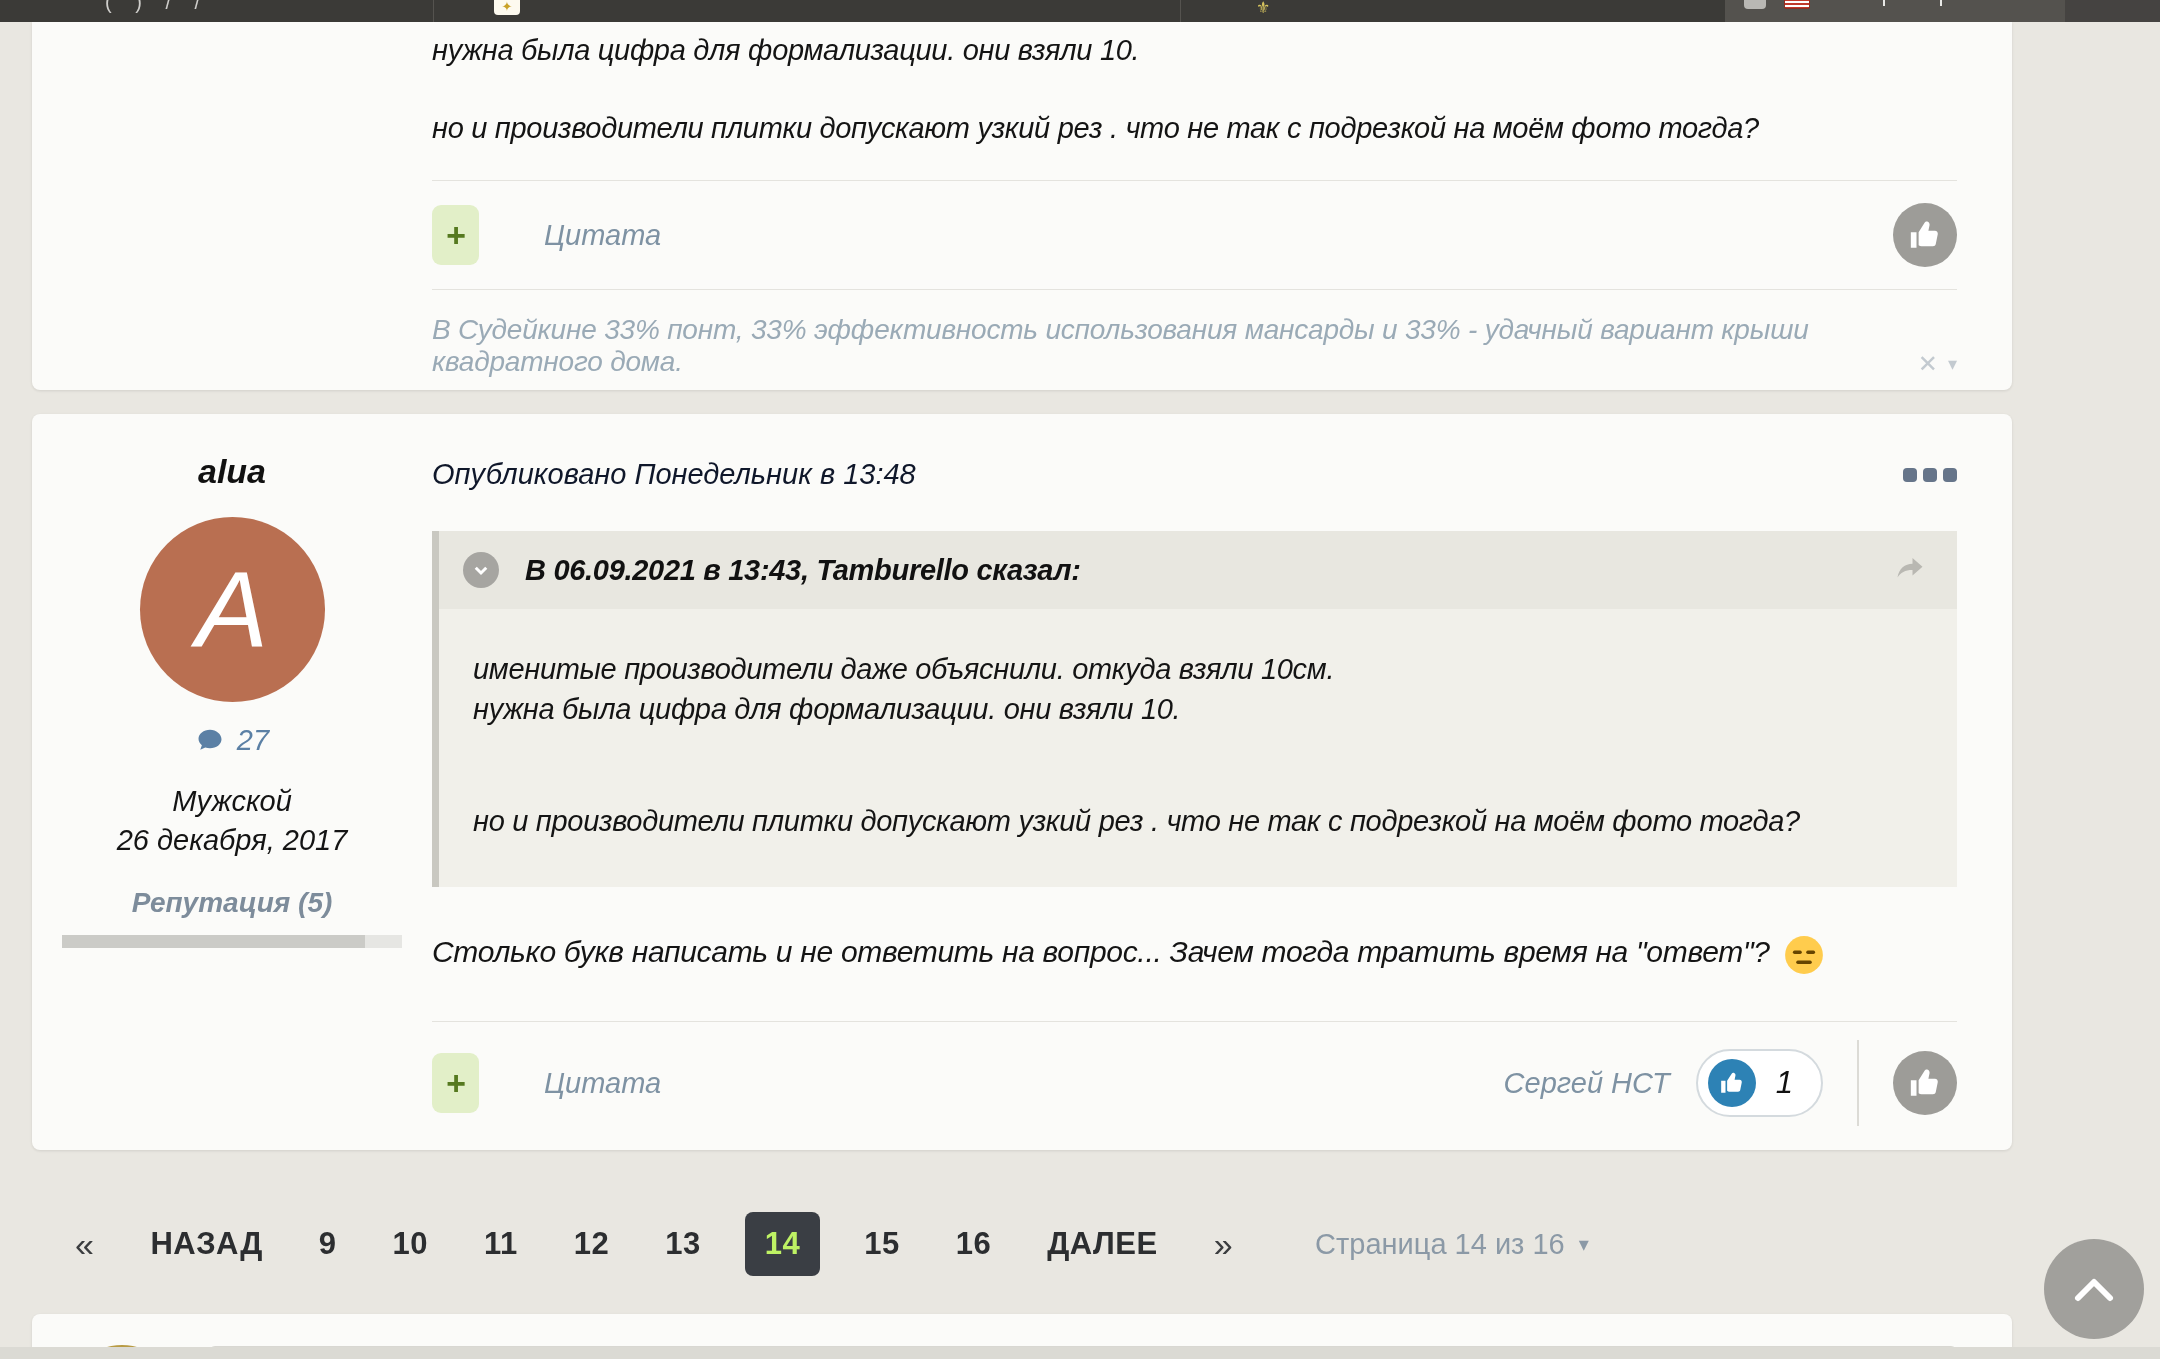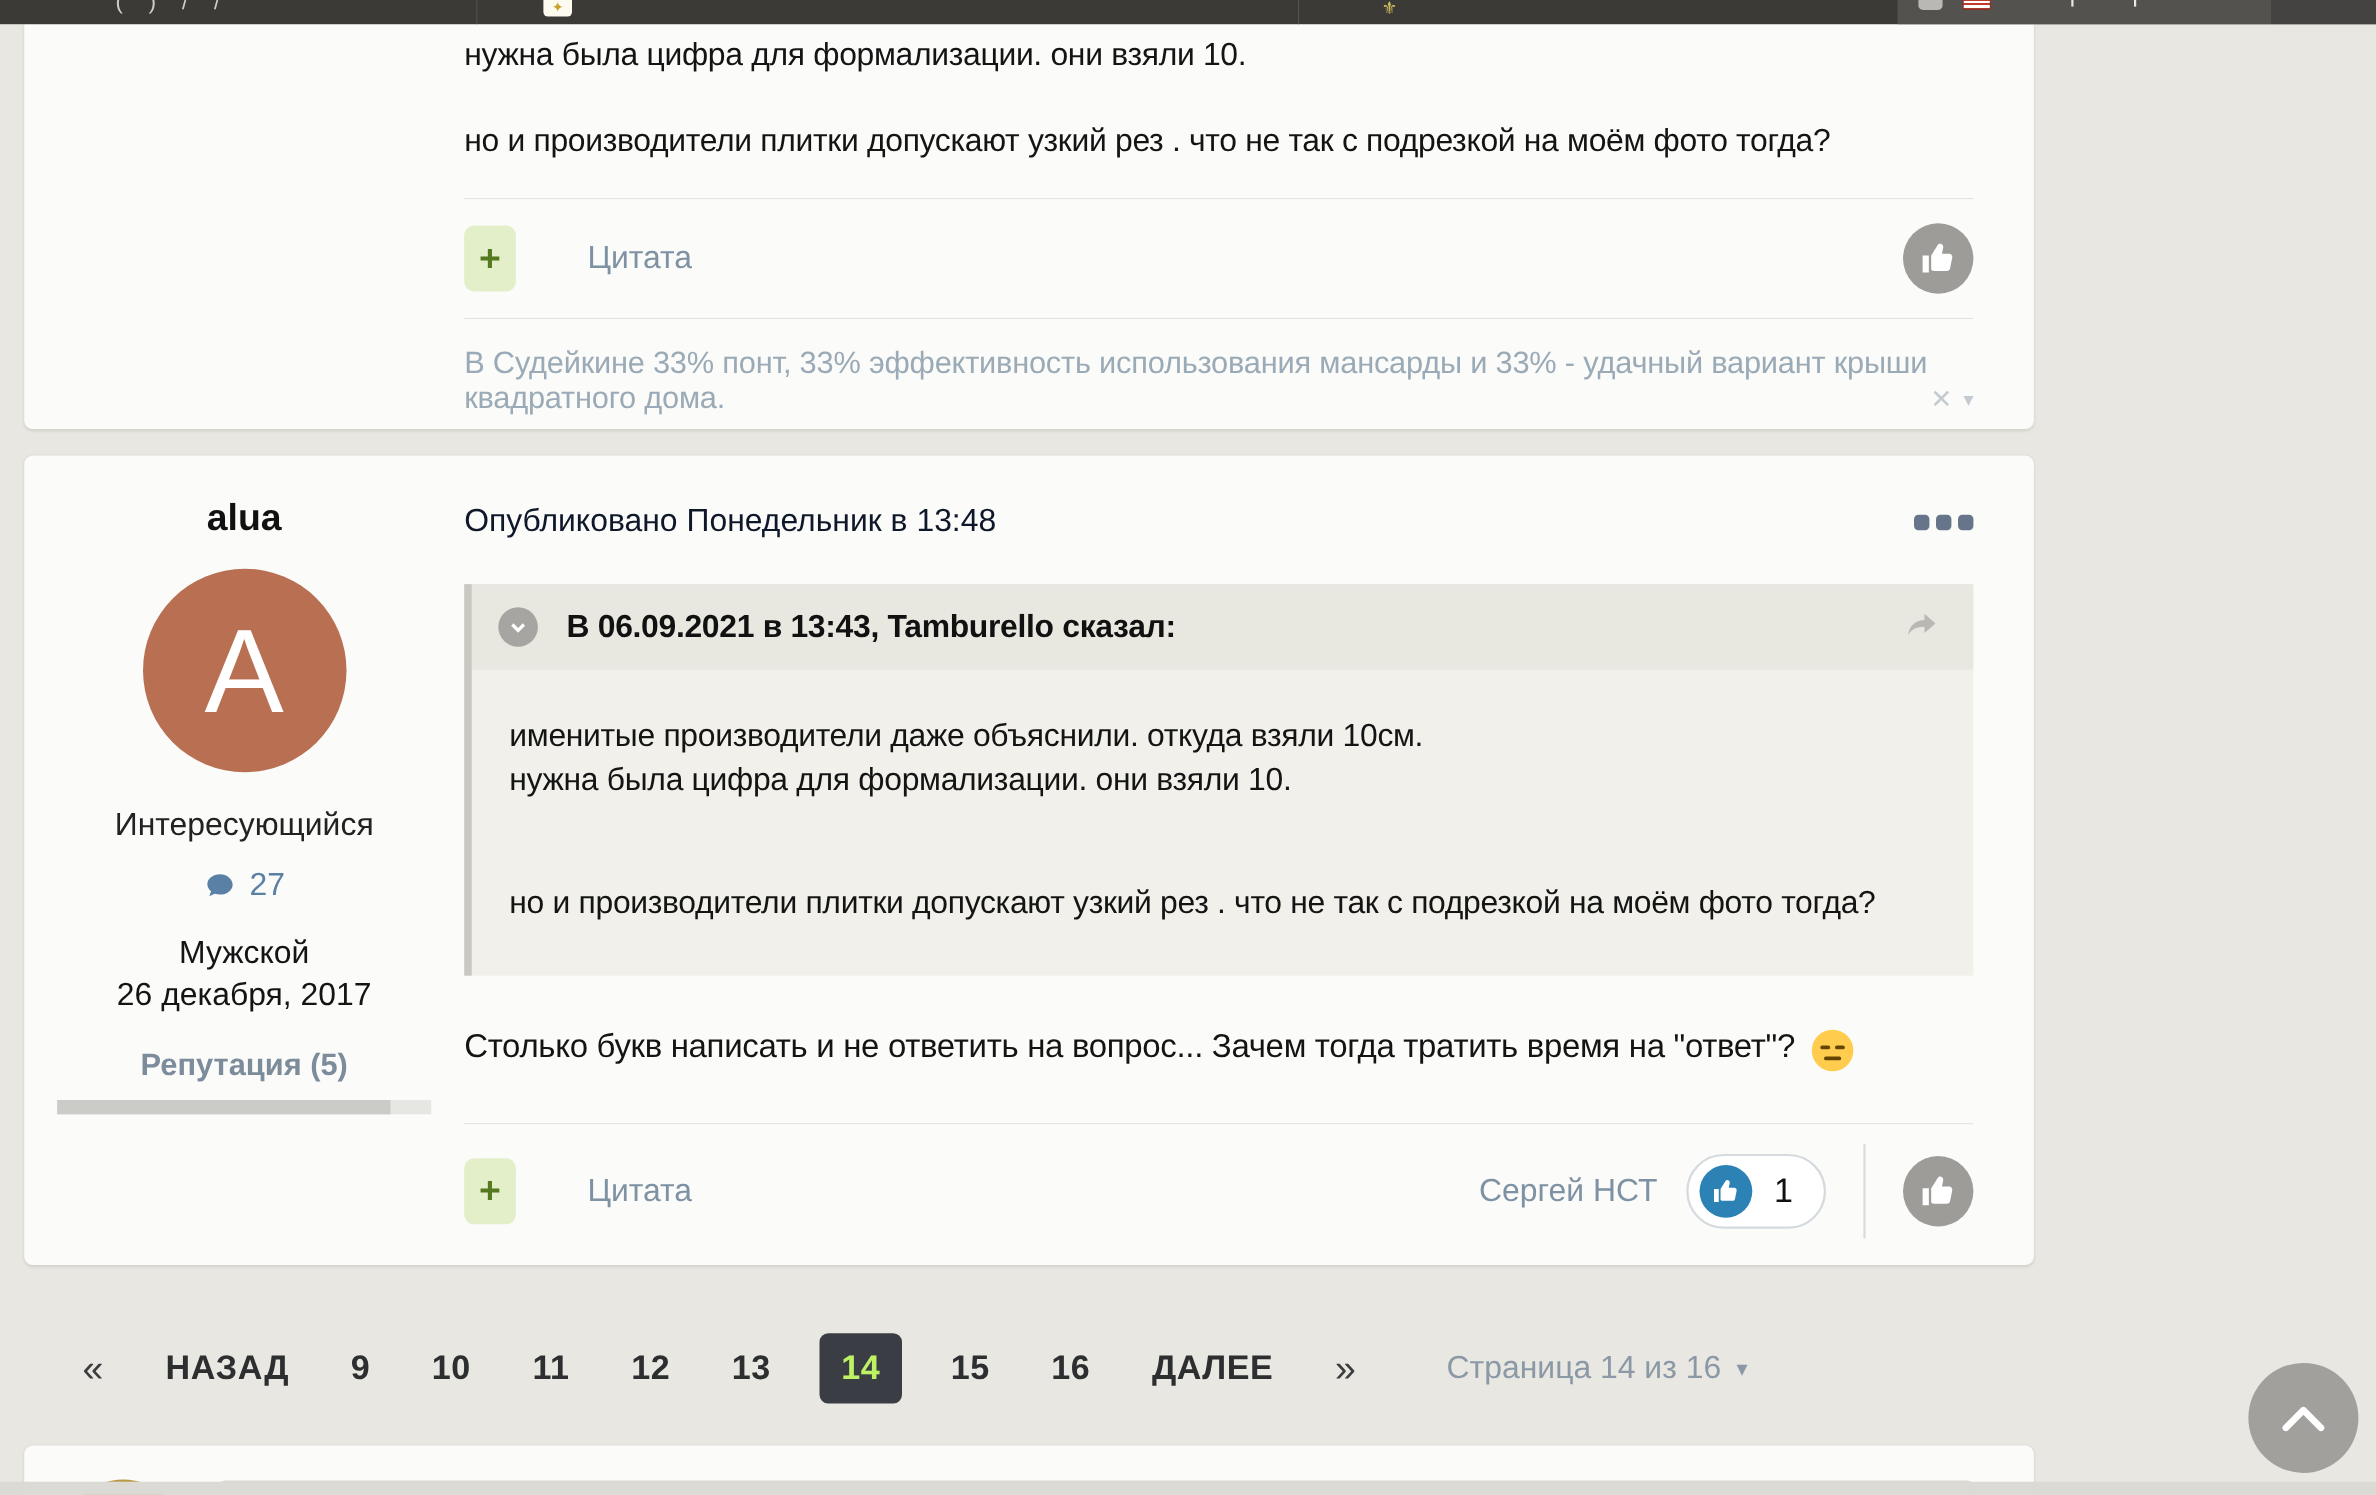--- a/index.html
+++ b/index.html
@@ -18,21 +18,21 @@
   .topbar .favicon { position: absolute; left: 494px; top: 0; width: 26px; height: 15px; background: #fdfaef; border-radius: 0 0 4px 4px; text-align: center; font-size: 13px; line-height: 13px; color: #c9a227; overflow: hidden; }
   .topbar .ornament { position: absolute; left: 1256px; top: -2px; color: #d6c35e; font-size: 16px; }
   .topbar .active-tab { position: absolute; left: 1725px; top: 0; width: 340px; height: 22px; background: #54524e; }
   .topbar .tail { position: absolute; left: 2065px; top: 0; width: 95px; height: 22px; background: #454341; }
   .topbar .gray-ic { position: absolute; left: 1744px; top: -4px; width: 22px; height: 13px; background: #b9b8b4; border-radius: 4px; }
   .topbar .flag-ic { position: absolute; left: 1784px; top: -4px; width: 26px; height: 13px; border-radius: 2px; overflow: hidden;
     background: repeating-linear-gradient(180deg,#fff 0 2px,#c0392b 2px 4px); border: 1px solid #8e2f23; }
   .topbar .wmark { position: absolute; top: -6px; width: 2px; height: 12px; background: #e8e8e6; }
 
   
-  .card { background: #fbfbf9; width: 1827px; margin-left: 22px; box-shadow: 0 1px 3px rgba(0,0,0,.10); }
+  .card { background: #fbfbf9; width: 1980px; margin-left: 32px; box-shadow: 0 1px 3px rgba(0,0,0,.10); font-style: italic; }
   .card1 { margin-top: 22px; border-radius: 0 0 8px 8px; padding: 8px 55px 0 400px; }
   .body-text { font-size: 29px; line-height: 40px; color: #141414; letter-spacing: -0.3px; }
   .card1 .p2 { margin-top: 38px; }
   .hr { height: 1px; background: #e4e3de; }
   .card1 .hr1 { margin-top: 32px; }
 
   .quote-row { display: flex; align-items: center; padding: 22px 0; }
   .plus-btn { width: 47px; height: 60px; border-radius: 9px; background: #e2efc8; color: #55791f;
     font-size: 34px; font-weight: bold; display: flex; align-items: center; justify-content: center; cursor: pointer; }
   .quote-label { margin-left: 65px; font-size: 29px; color: #7e92a3; cursor: pointer; }
@@ -151,21 +151,20 @@
         <span>✕</span>
         <span class="caret">▾</span>
       </span>
     </div>
   </div>
 
   <div class="card card2">
     <div class="author-col">
       <div class="author-name">alua</div>
       <div class="avatar-big">A</div>
-      <div class="author-group">Интересующийся</div>
       <div class="author-posts">
         <svg viewBox="0 0 24 24">
             <path d="M12 3C6.9 3 2.8 6.2 2.8 10.2c0 2 1 3.8 2.7 5.1L4.2 19l4-1.8c1.2.4 2.5.6 3.8.6 5.1 0 9.2-3.2 9.2-7.2S17.1 3 12 3z"></path>
           </svg>
         <span>27</span>
       </div>
       <div class="author-gender">Мужской</div>
       <div class="author-date">26 декабря, 2017</div>
       <div class="rep-label">Репутация (5)</div>
       <div class="rep-bar">

